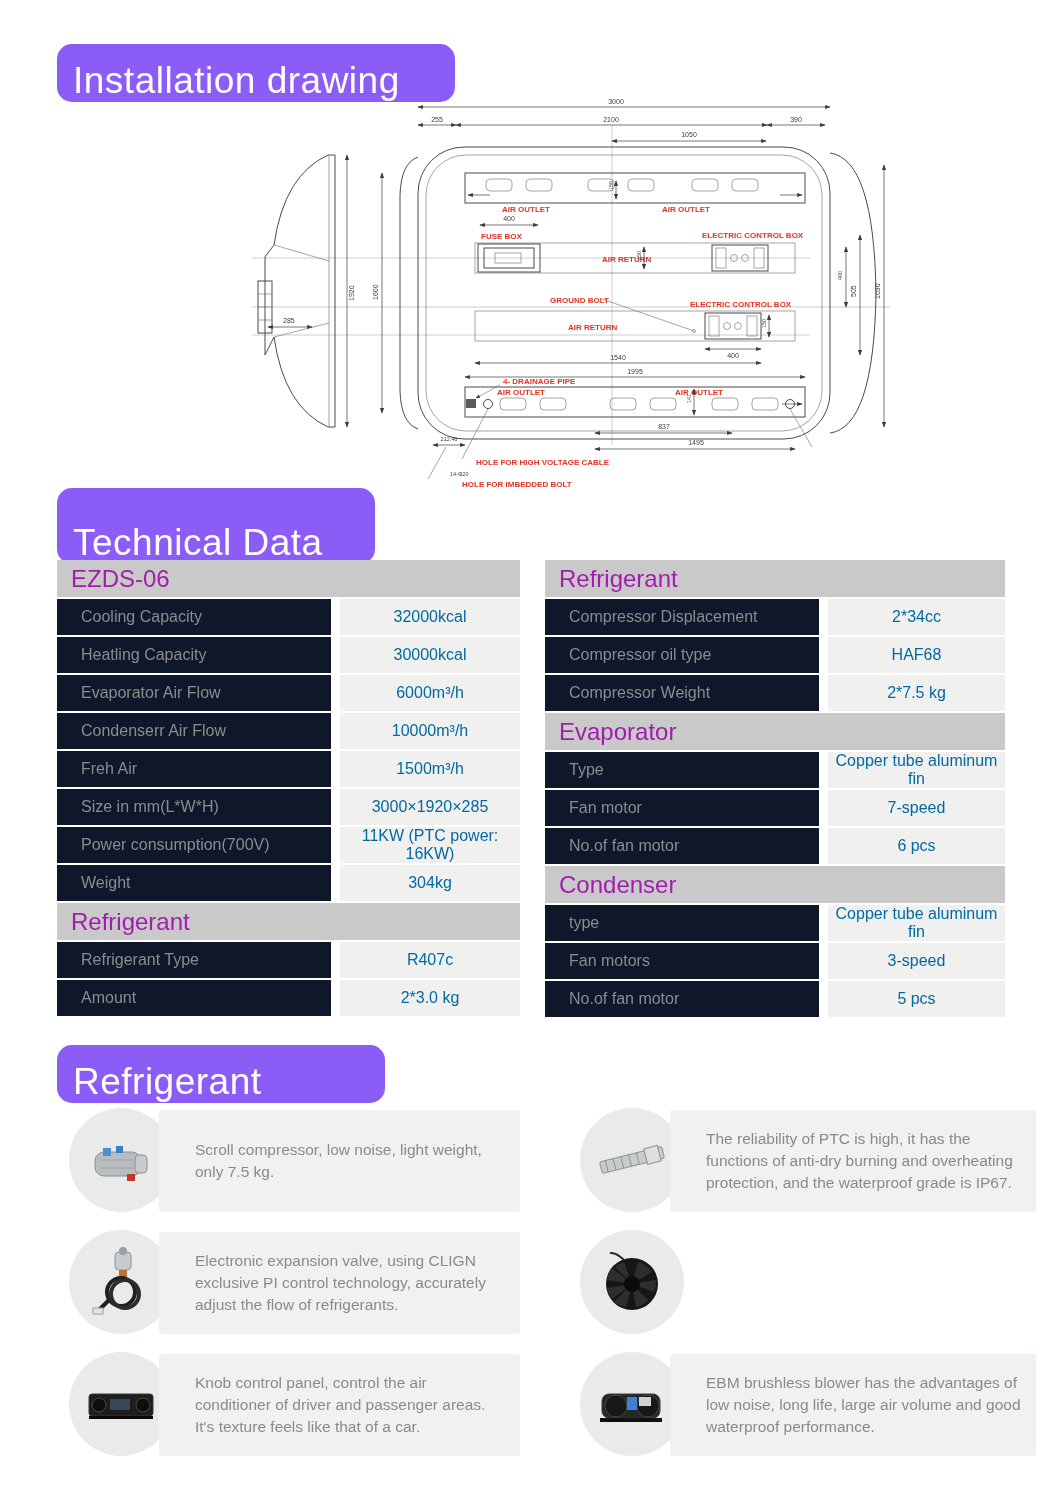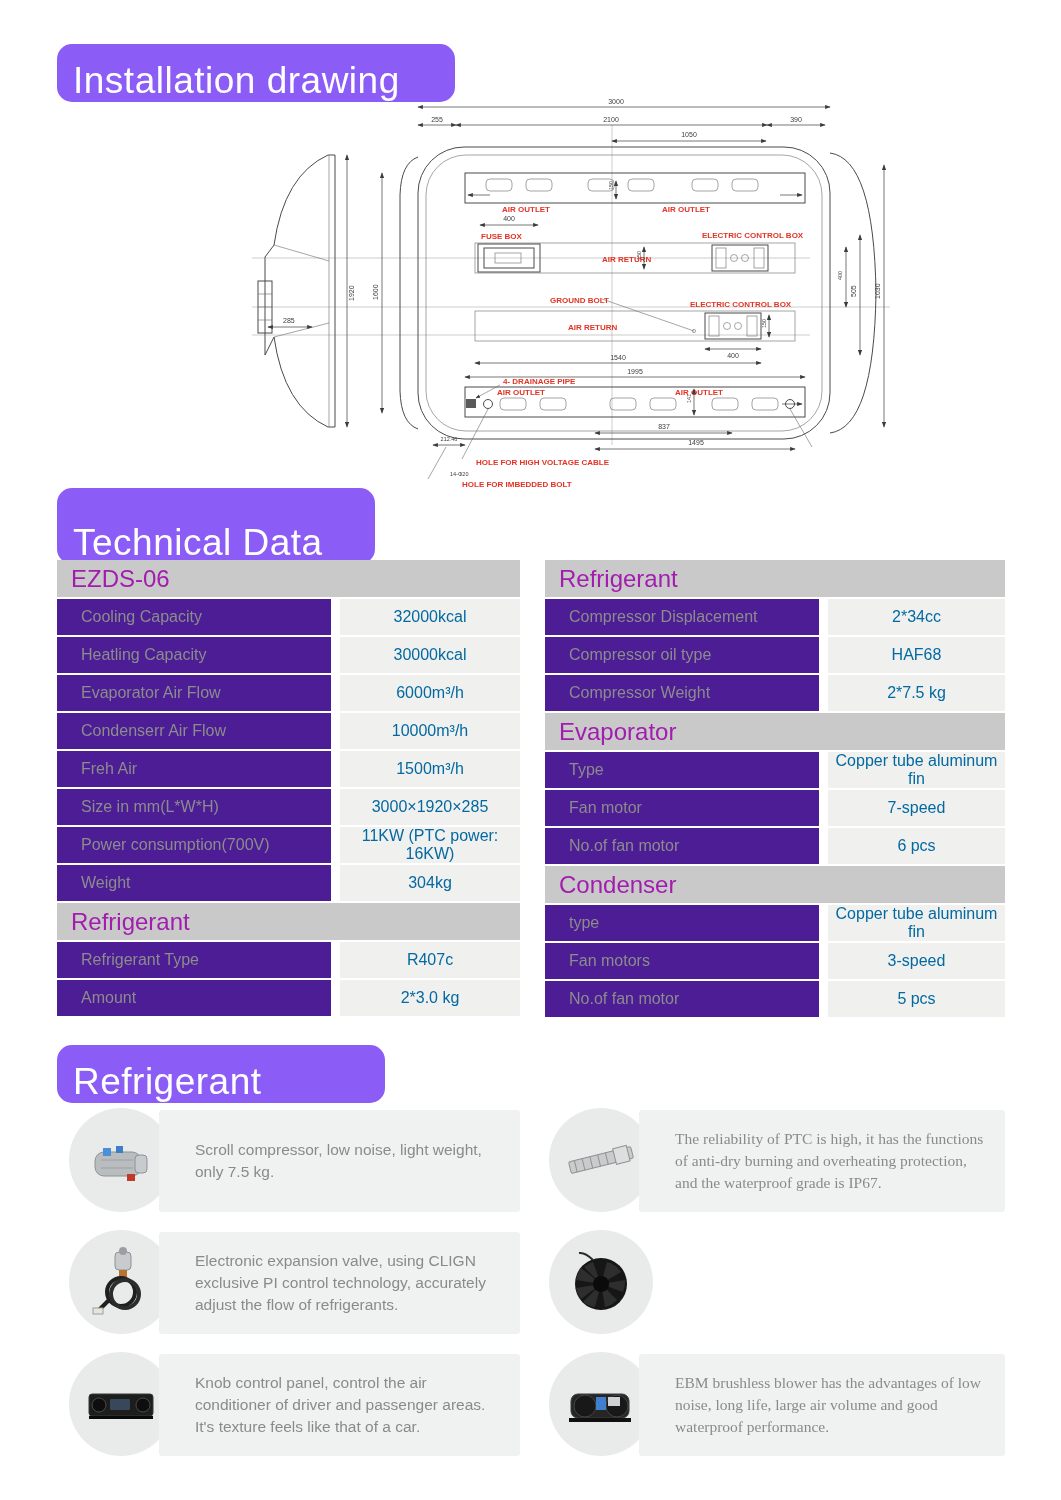--- a/index.html
+++ b/index.html
@@ -21,29 +21,29 @@
   .dtxts{font-size:5.5px;fill:#3c3c3c;}
   .rtxt{font-size:8px;fill:#e23325;font-weight:bold;}
 
   
   .tcol{position:absolute;top:560px;}
   .tcol.left{left:57px;width:463px;}
   .tcol.right{left:545px;width:460px;}
   .shdr{height:37px;background:#c9c9c9;color:#a21caf;font-size:24px;display:flex;
         align-items:center;padding-left:14px;margin-bottom:2px;}
   .trow{display:flex;height:36px;margin-bottom:2px;}
-  .tl{background:#4c1d95;width:250px;display:flex;align-items:center;padding-left:24px;
+  .tl{background:#0f172a;width:250px;display:flex;align-items:center;padding-left:24px;
       font-size:16px;color:#8c8c8c;margin-right:9px;}
   .tv{background:#f0f0ef;flex:1;display:flex;align-items:center;justify-content:center;
       font-size:16px;color:#0369a1;text-align:center;}
 
   
   .comp-col{position:absolute;top:1100px;}
   .comp-col.left{left:57px;width:463px;}
-  .comp-col.right{left:537px;width:468px;font-family:Liberation Serif, serif;}
+  .comp-col.right{left:568px;width:468px;}
   .citem{position:relative;height:122px;}
   .cphoto{position:absolute;left:12px;top:8px;width:104px;height:104px;border-radius:50%;
           background:#e9eaea;display:flex;align-items:center;justify-content:center;}
   .cbox{position:absolute;left:102px;right:0;top:10px;bottom:10px;background:#f0f2f1;
         border-radius:3px;display:flex;align-items:center;}
   .cbox .ctext{padding-left:36px;padding-right:14px;font-size:15.5px;line-height:1.42;color:#8a8a8a;}
 </style>
 </head>
 <body>
 

